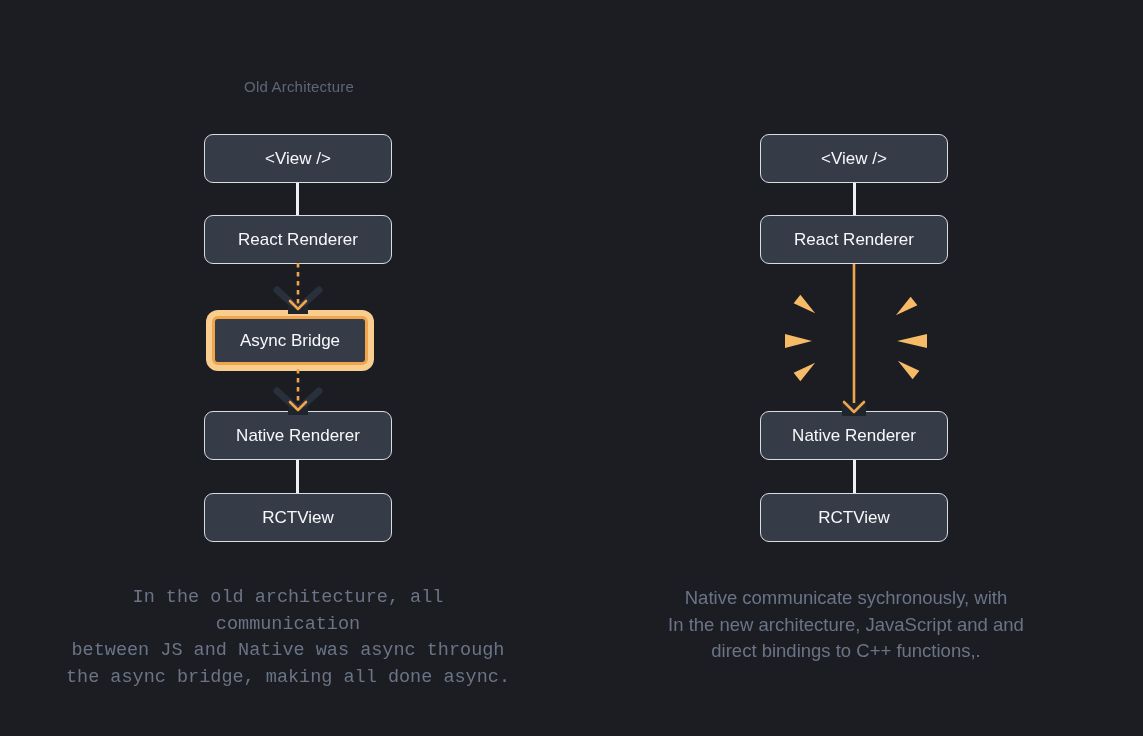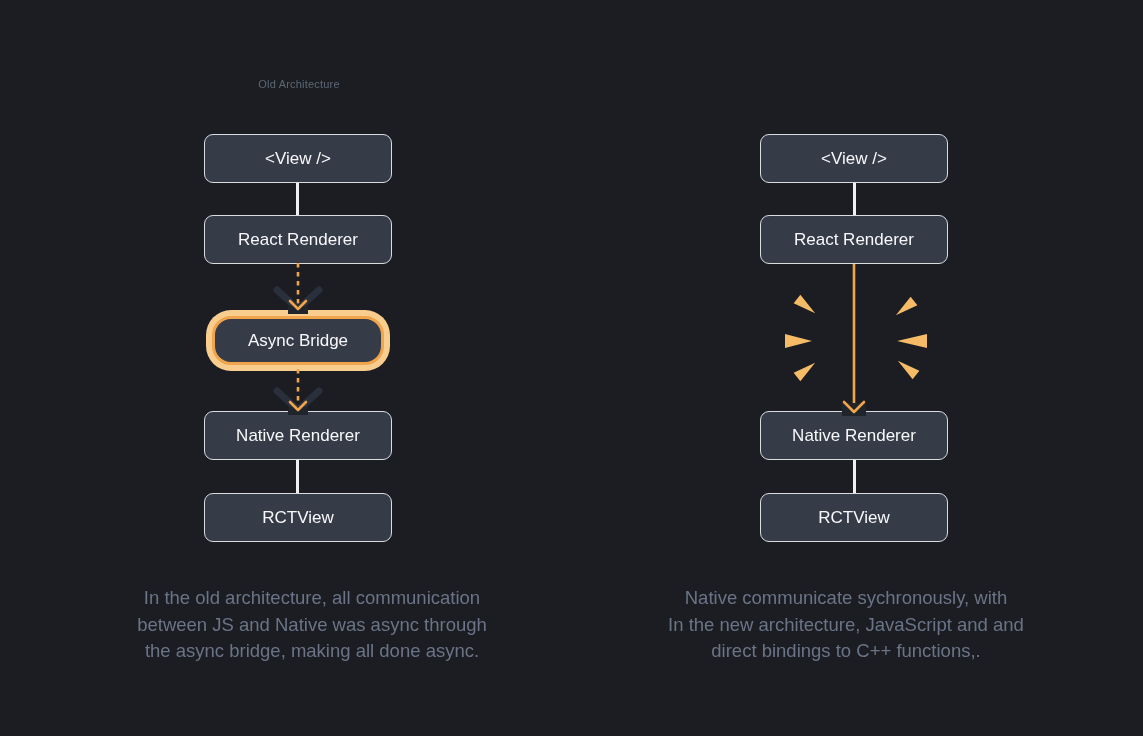--- a/index.html
+++ b/index.html
@@ -2,58 +2,58 @@
 <html><head>
 <meta charset="utf-8">
 <style>
   html,body{margin:0;padding:0;background:#1b1d22;}
   .stage{
     position:relative;width:1143px;height:736px;background:#1b1d22;
     font-family:"Liberation Sans",sans-serif;overflow:hidden;
   }
   .title{
     position:absolute;width:420px;text-align:center;
-    color:#5e6776;font-size:11px;letter-spacing:.2px;
+    color:#5e6776;font-size:15px;letter-spacing:.2px;
   }
   .t-old{left:89px;top:78px;}
   .t-new{left:643px;top:83px;}
   .node{
     position:absolute;width:188px;height:49px;box-sizing:border-box;
     background:#353b47;border:1.5px solid #d9dde2;border-radius:9px;
     display:flex;align-items:center;justify-content:center;
     color:#f7f8fa;font-size:17px;font-weight:500;
   }
   .n-view-old{left:204px;top:134px;}
   .n-react-old{left:204px;top:215px;}
   .n-native-old{left:204px;top:411px;}
   .n-rct-old{left:204px;top:493px;}
   .n-view-new{left:760px;top:134px;}
   .n-react-new{left:760px;top:215px;}
   .n-native-new{left:760px;top:411px;}
   .n-rct-new{left:760px;top:493px;}
   .bridge{
-    left:212px;top:316px;width:172px;height:49px;
-    border:3px solid #f0a54c;border-radius:19px;
+    left:212px;top:316px;width:156px;height:49px;
+    border:3px solid #f0a54c;border-radius:6px;
     box-shadow:0 0 0 6px #f8cd8e;
     align-items:center;
   }
   .vline{position:absolute;width:2.5px;background:#eef0f3;}
   .l1-old{left:296px;top:183px;height:32px;}
   .l2-old{left:296px;top:460px;height:33px;}
   .l1-new{left:853px;top:183px;height:32px;}
   .l2-new{left:853px;top:460px;height:33px;}
   .arrow-svg{position:absolute;}
   .a-gap1{left:268px;top:262px;}
   .a-gap2{left:268px;top:367px;}
   .a-sync{left:780px;top:263px;}
   .caption{
     position:absolute;width:460px;text-align:center;
     color:#6b7487;font-size:18.5px;line-height:26.5px;
   }
-  .c-old{left:82px;top:585px;}
+  .c-old{left:58px;top:585px;font-family:Liberation Mono, monospace;}
   .c-new{left:616px;top:585px;}
 </style>
 </head>
 <body>
 
 <div class="stage">
 
   <div class="title t-old">Old Architecture</div>
 
   <div class="node n-view-old">

